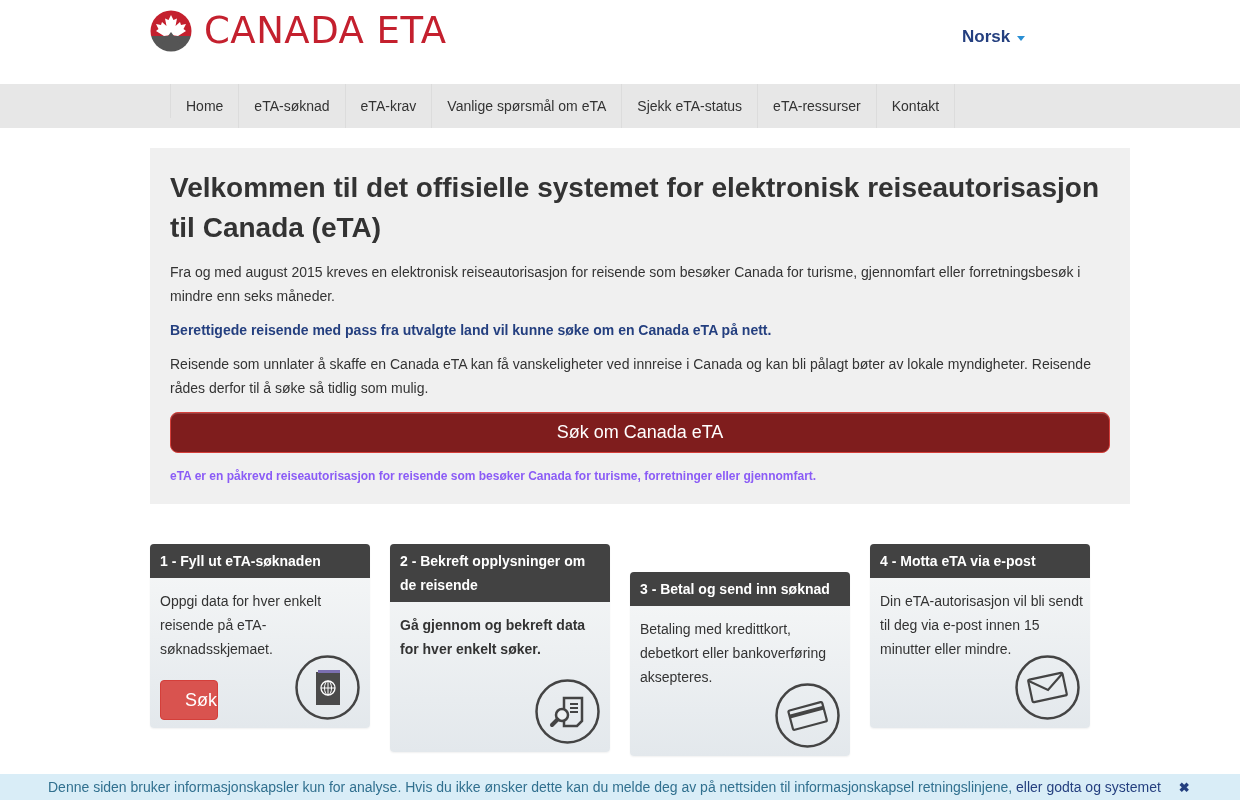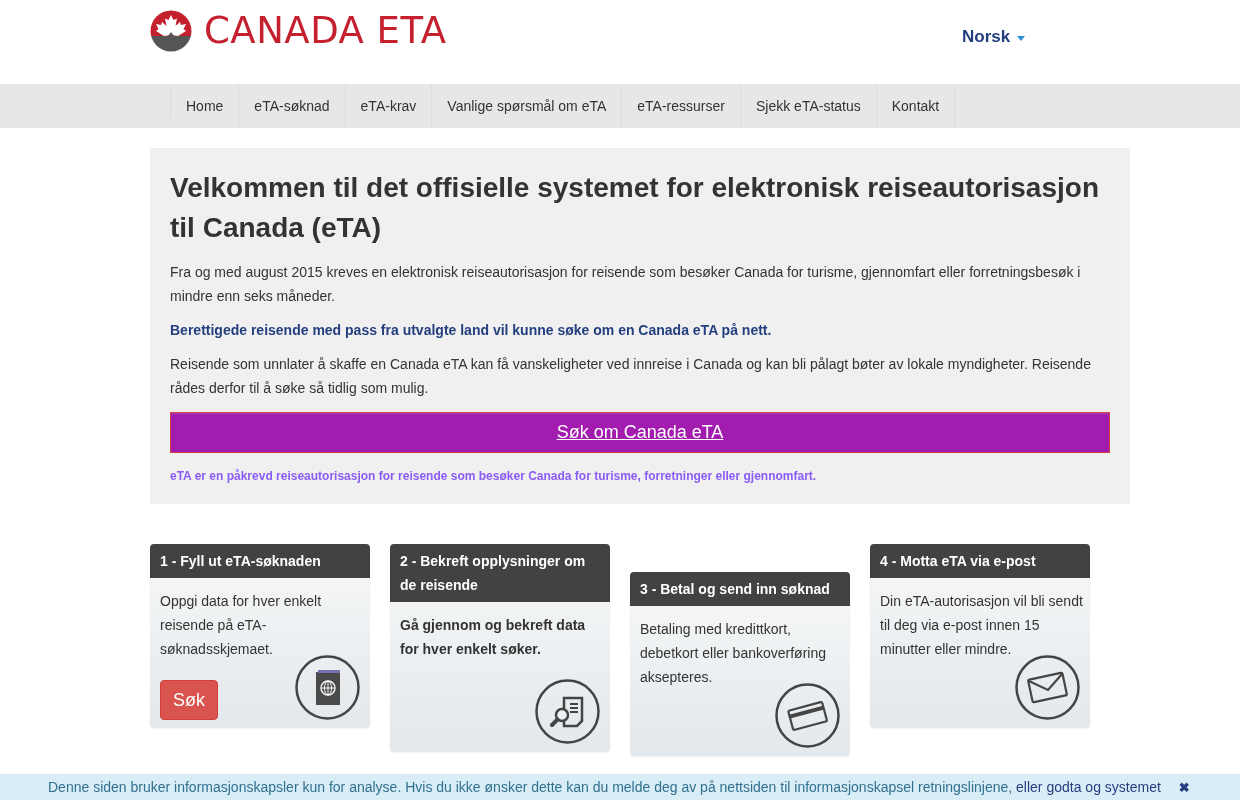--- a/index.html
+++ b/index.html
@@ -18,21 +18,21 @@
   .nav { height: 44px; background: #e7e7e7; position: relative; }
   .nav ul { list-style: none; display: flex; position: absolute; left: 170px; top: 0; height: 34px; border-left: 1px solid #dcdcdc; }
   .nav li { height: 44px; border-right: 1px solid #dcdcdc; display: flex; align-items: center; padding: 0 15px; font-size: 14px; color: #333; cursor: pointer; }
   .nav li:first-child { padding: 0 15px; }
 
   
   .jumbo { position: absolute; left: 150px; top: 148px; width: 980px; height: 356px; background: #f0f0f0; padding: 20px 20px; }
   .jumbo h1 { font-size: 28px; font-weight: bold; line-height: 40px; color: #333; margin-bottom: 12px; }
   .jumbo p { font-size: 14px; line-height: 24px; color: #333; margin-bottom: 10px; }
   .jumbo p.highlight { color: #243f7f; font-weight: bold; }
-  .apply-btn { display: block; width: 940px; height: 41px; background: #a21caf; border: 1px solid #d43f3a; border-radius: 0; color: #fff; font-size: 18px; text-align: center; line-height: 38px; margin-top: 12px; cursor: pointer; box-shadow: inset 0 1px 0 rgba(255,255,255,0.15); text-decoration: underline; }
+  .apply-btn { display: block; width: 940px; height: 41px; background: #7f1d1d; border: 1px solid #d43f3a; border-radius: 8px; color: #fff; font-size: 18px; text-align: center; line-height: 38px; margin-top: 12px; cursor: pointer; box-shadow: inset 0 1px 0 rgba(255,255,255,0.15); }
   .jumbo .note { font-size: 12px; font-weight: bold; margin-top: 14px; color: #8b5cf6; line-height: 18px; }
 
   
   .card { position: absolute; top: 544px; width: 220px; border-radius: 4px; background: linear-gradient(to bottom, #f7f8f8 0%, #e3e8ec 100%); box-shadow: 0 1px 2px rgba(0,0,0,0.06); }
   .card-head { background: #424242; color: #fff; font-weight: bold; font-size: 14px; line-height: 24px; padding: 5px 10px; border-radius: 4px 4px 0 0; }
   .card-body { padding: 11px 10px 10px 10px; font-size: 14px; line-height: 24px; color: #333; position: relative; }
   .card-icon { position: absolute; right: 10px; width: 65px; height: 65px; }
   .sok-btn { position: absolute; left: 10px; width: 58px; height: 40px; background: #d9534f; border: 1px solid #d43f3a; border-radius: 4px; color: #fff; font-size: 18px; text-align: center; line-height: 38px; cursor: pointer; }
 
   
@@ -65,40 +65,40 @@
     <span class="caret"></span>
   </div>
 </div>
 
 <div class="nav">
   <ul>
     <li>Home</li>
     <li>eTA-søknad</li>
     <li>eTA-krav</li>
     <li>Vanlige spørsmål om eTA</li>
+    <li>Sjekk eTA-status</li>
     <li>eTA-ressurser</li>
-    <li>Sjekk eTA-status</li>
     <li>Kontakt</li>
   </ul>
 </div>
 
 <div class="jumbo">
   <h1>Velkommen til det offisielle systemet for elektronisk reiseautorisasjon til Canada (eTA)</h1>
   <p>Fra og med august 2015 kreves en elektronisk reiseautorisasjon for reisende som besøker Canada for turisme, gjennomfart eller forretningsbesøk i mindre enn seks måneder.</p>
   <p class="highlight">Berettigede reisende med pass fra utvalgte land vil kunne søke om en Canada eTA på nett.</p>
   <p>Reisende som unnlater å skaffe en Canada eTA kan få vanskeligheter ved innreise i Canada og kan bli pålagt bøter av lokale myndigheter. Reisende rådes derfor til å søke så tidlig som mulig.</p>
   <div class="apply-btn">Søk om Canada eTA</div>
   <div class="note">eTA er en påkrevd reiseautorisasjon for reisende som besøker Canada for turisme, forretninger eller gjennomfart.</div>
 </div>
 
 <div class="card" style="left:150px; height:184px;">
   <div class="card-head">1 - Fyll ut eTA-søknaden</div>
   <div class="card-body" style="height:150px;">
     <div style="width:170px;">Oppgi data for hver enkelt reisende på eTA-søknadsskjemaet.</div>
-    <div class="sok-btn" style="top:102px;">Søk</div>
+    <div class="sok-btn" style="top:102px;text-align:right;">Søk</div>
     <svg class="card-icon" style="top:77px;" viewBox="0 0 65 65">
       <circle cx="32.5" cy="32.5" r="31" fill="none" stroke="#444" stroke-width="2.5"></circle>
       <rect x="21" y="17" width="24" height="33" fill="#4a4a4a"></rect>
       <rect x="23" y="15" width="22" height="3" fill="#7b6fb0"></rect>
       <circle cx="33" cy="33" r="7" fill="none" stroke="#fff" stroke-width="1.3"></circle>
       <line x1="26" y1="33" x2="40" y2="33" stroke="#fff" stroke-width="1"></line>
       <line x1="33" y1="26" x2="33" y2="40" stroke="#fff" stroke-width="1"></line>
       <ellipse cx="33" cy="33" rx="3.5" ry="7" fill="none" stroke="#fff" stroke-width="1"></ellipse>
     </svg>
   </div>

